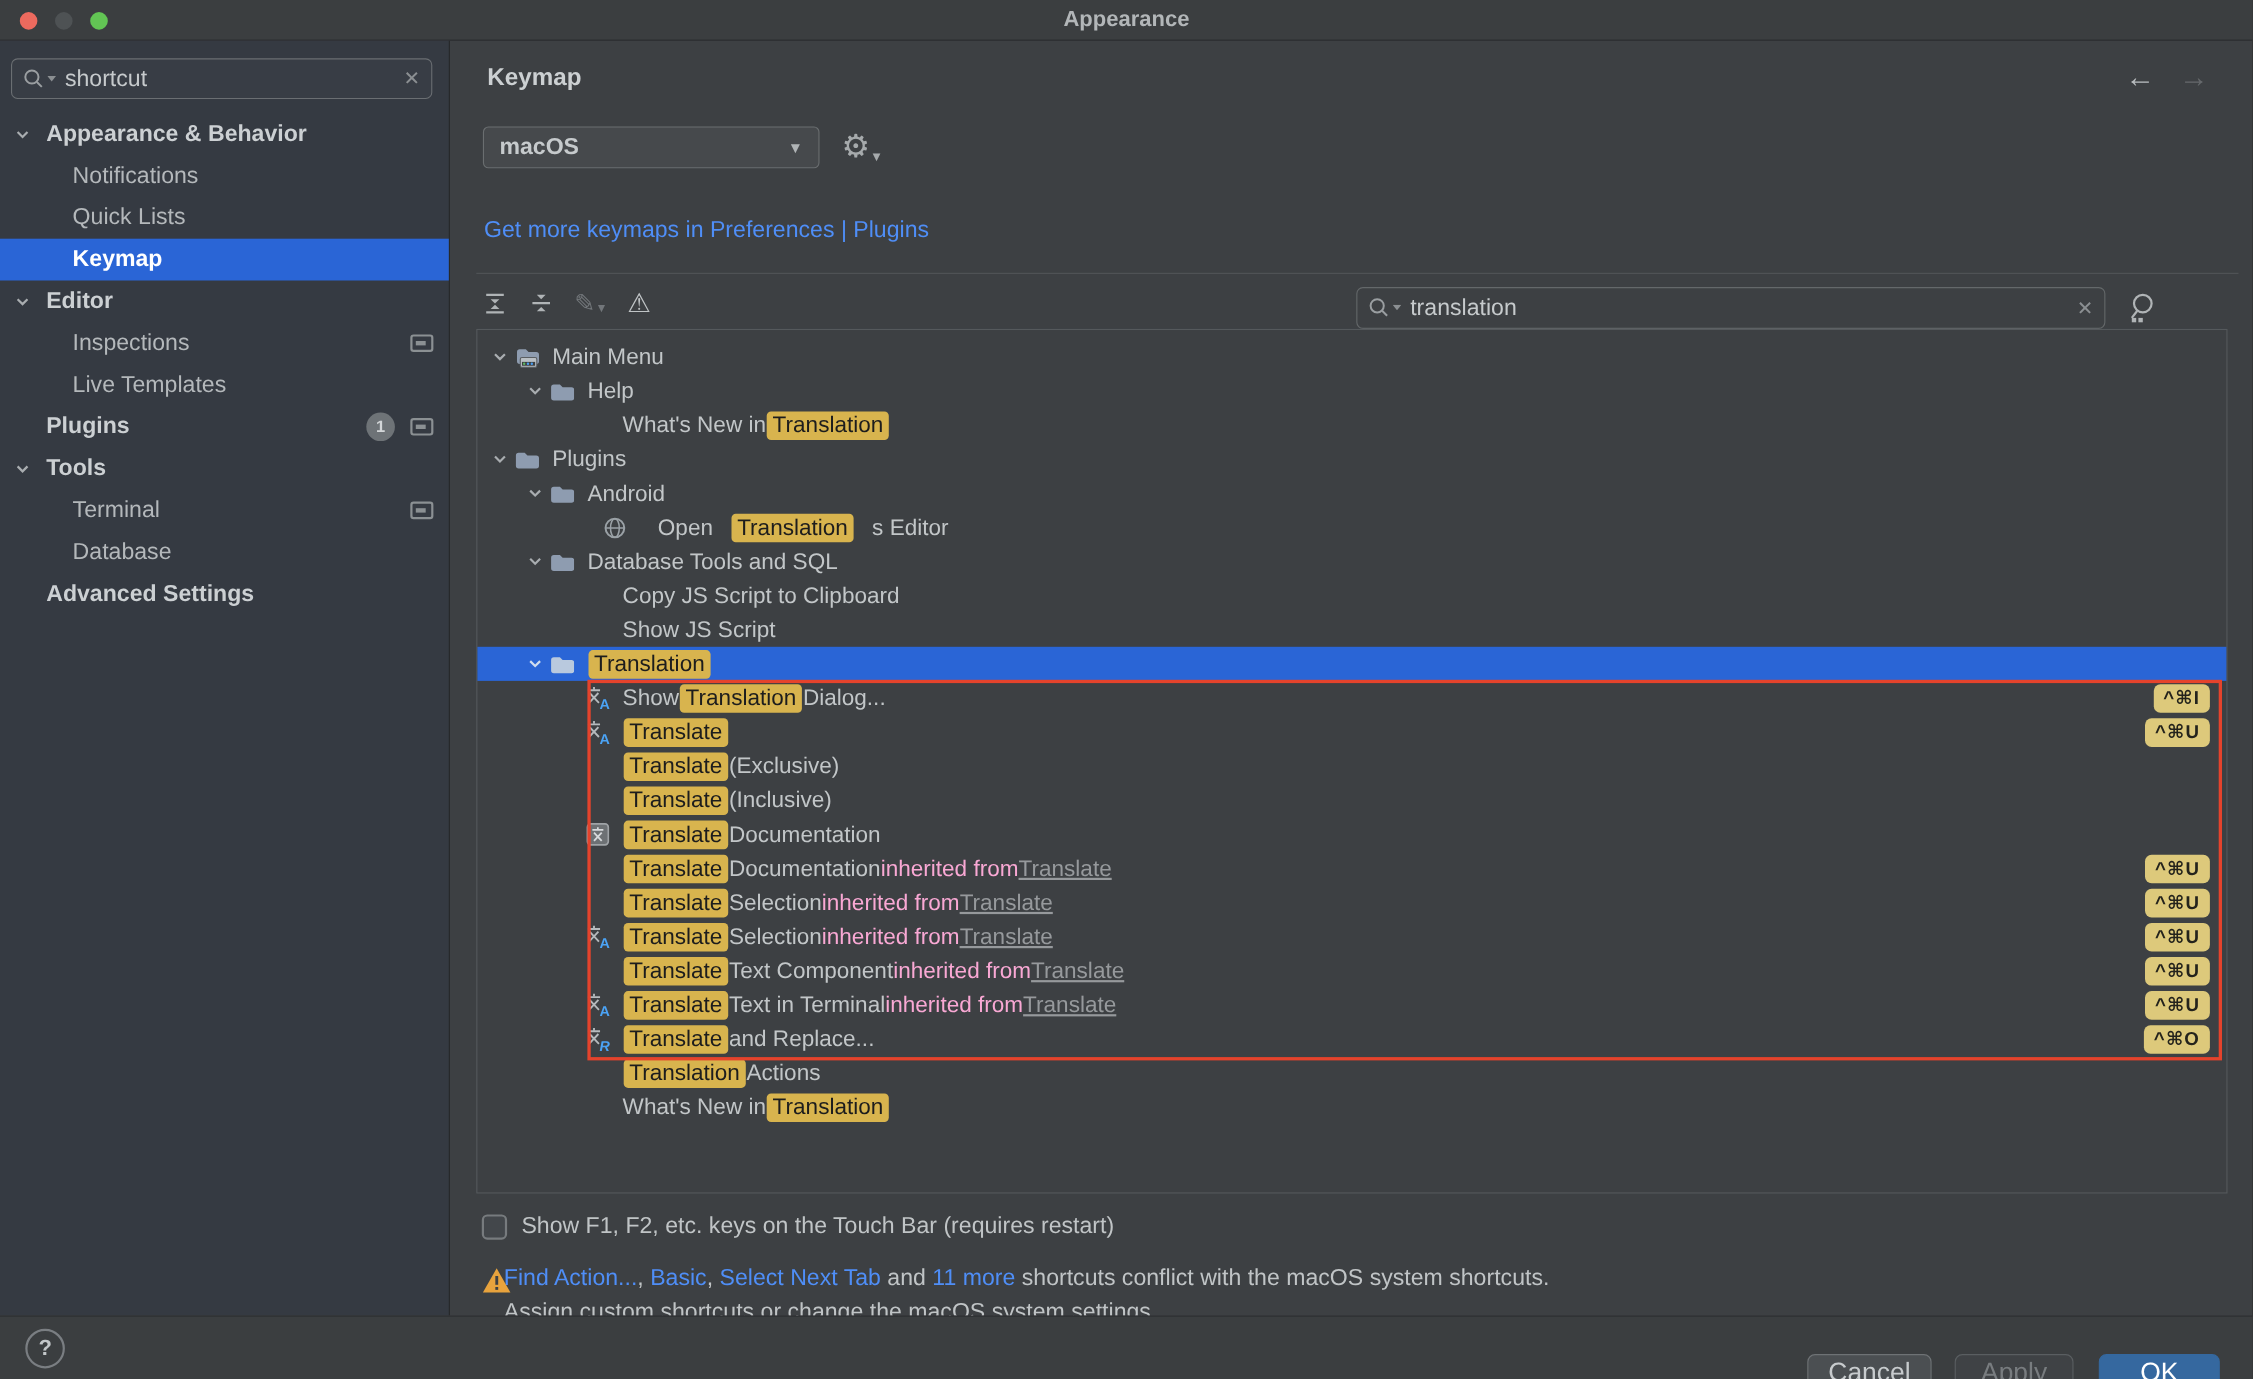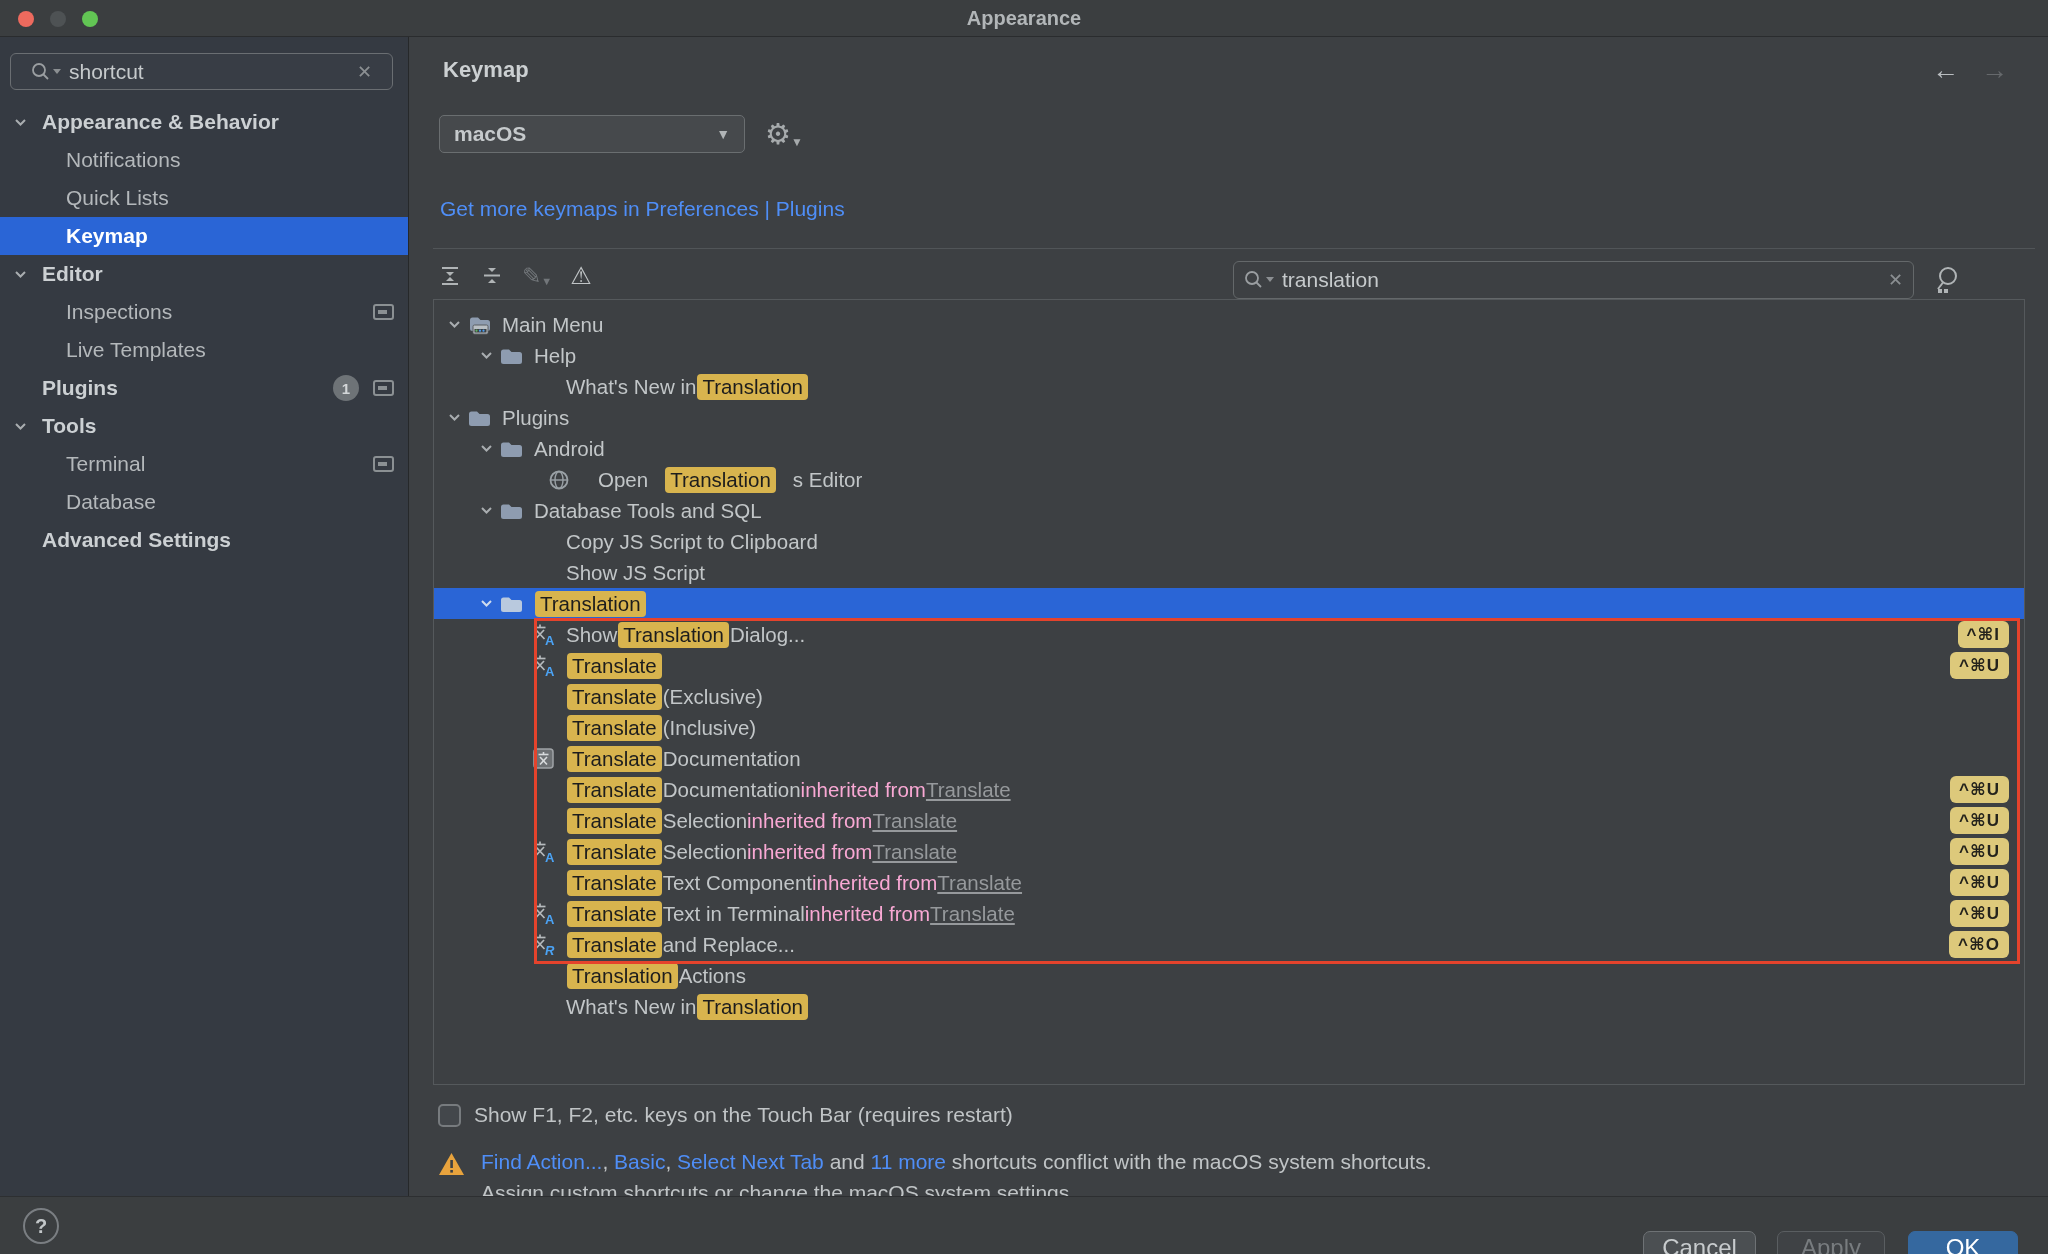--- a/index.html
+++ b/index.html
@@ -14,21 +14,21 @@
     background:#3b3e40; border-bottom:1px solid #2a2c2e; }
   .tlight { position:absolute; top:11px; width:16px; height:16px; border-radius:50%; }
   #titlebar .title { position:absolute; left:0; right:0; top:0; height:37px;
     display:flex; align-items:center; justify-content:center;
     font-weight:bold; font-size:20px; color:#b2b6b8; }
   
   #sidebar { position:absolute; left:0; top:37px; width:409px; height:1159px;
     background:#353a42; border-right:1px solid #26282a; }
   #side-search { position:absolute; left:10px; top:16px; width:383px; height:37px;
     border:1px solid #6a6e72; border-radius:6px; background:#383d45;
-    display:flex; align-items:center; padding:0 20px; }
+    display:flex; align-items:center; padding:0 10px; }
   #side-search input { flex:1; background:transparent; border:none; outline:none;
     color:#c6cacc; font-size:21px; font-family:inherit; padding:0 8px; }
   .mag { display:flex; align-items:center; gap:2px; }
   .clear-x { color:#8b8f92; font-size:18px; cursor:default; }
   #side-tree { position:absolute; left:0; top:66px; right:0; }
   .side-row { position:relative; height:38px; display:flex; align-items:center; font-size:21px; }
   .side-row .chev-sp { display:inline-block; width:28px; }
   .side-row .chev { display:inline-flex; width:28px; align-items:center; }
   .side-row.grp { font-weight:bold; color:#ccd0d3; }
   .side-row:not(.grp) { color:#b4b8bb; }
@@ -78,21 +78,21 @@
   .t-row .lnk { color:#96999c; text-decoration:underline; }
   .t-row .kbd { position:absolute; right:15px; background:#ddc97b; color:#24231c;
     border-radius:6px; padding:3px 9px; font-size:17px; font-weight:bold; letter-spacing:1px; }
   #red-box { position:absolute; left:100px; top:318px; width:1486px; height:346px;
     border:3px solid #e5432c; pointer-events:none; z-index:5; }
   
   #touchbar-row { position:absolute; left:28px; top:1066px; display:flex; align-items:center; gap:13px; font-size:21px; color:#c0c4c6; }
   .cbox { width:23px; height:23px; border:2px solid #777b7e; border-radius:5px; background:#43474b; }
   #conflict { position:absolute; left:28px; top:1112px; font-size:21px; }
   #conflict .w-ic { position:absolute; left:0; top:3px; }
-  #conflict .lines { margin-left:43px; line-height:26px; }
+  #conflict .lines { margin-left:20px; line-height:26px; }
   #conflict .l1 span.lnk2 { color:#4f8ef7; cursor:pointer; }
   #conflict .l1 { color:#c0c4c6; }
   #conflict .l2 { color:#c0c4c6; margin-top:5px; }
   
   #footer { position:absolute; left:0; bottom:0; width:2048px; height:58px;
     background:#3b3e40; border-top:1px solid #2d2f31; }
   #help-btn { position:absolute; left:23px; top:11px; width:36px; height:36px; border-radius:50%;
     border:2px solid #7a7e82; color:#c3c7c9; font-size:20px; font-weight:bold;
     display:flex; align-items:center; justify-content:center; background:transparent; }
   .btn { position:absolute; top:10px; height:34px; border-radius:7px; font-size:24px;

